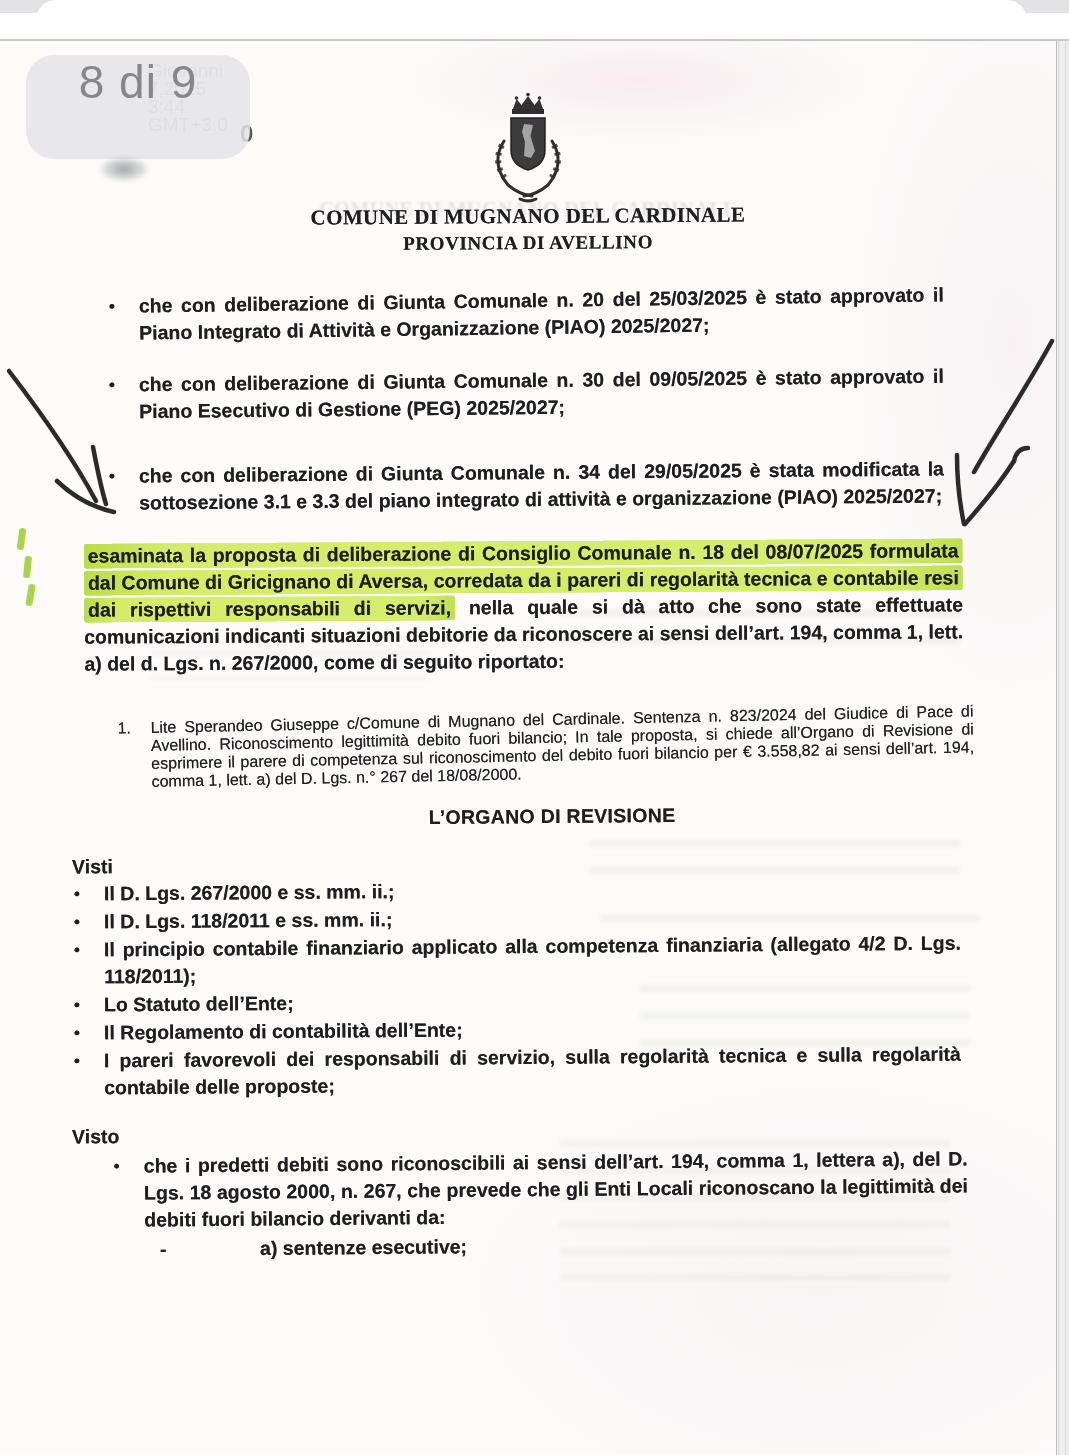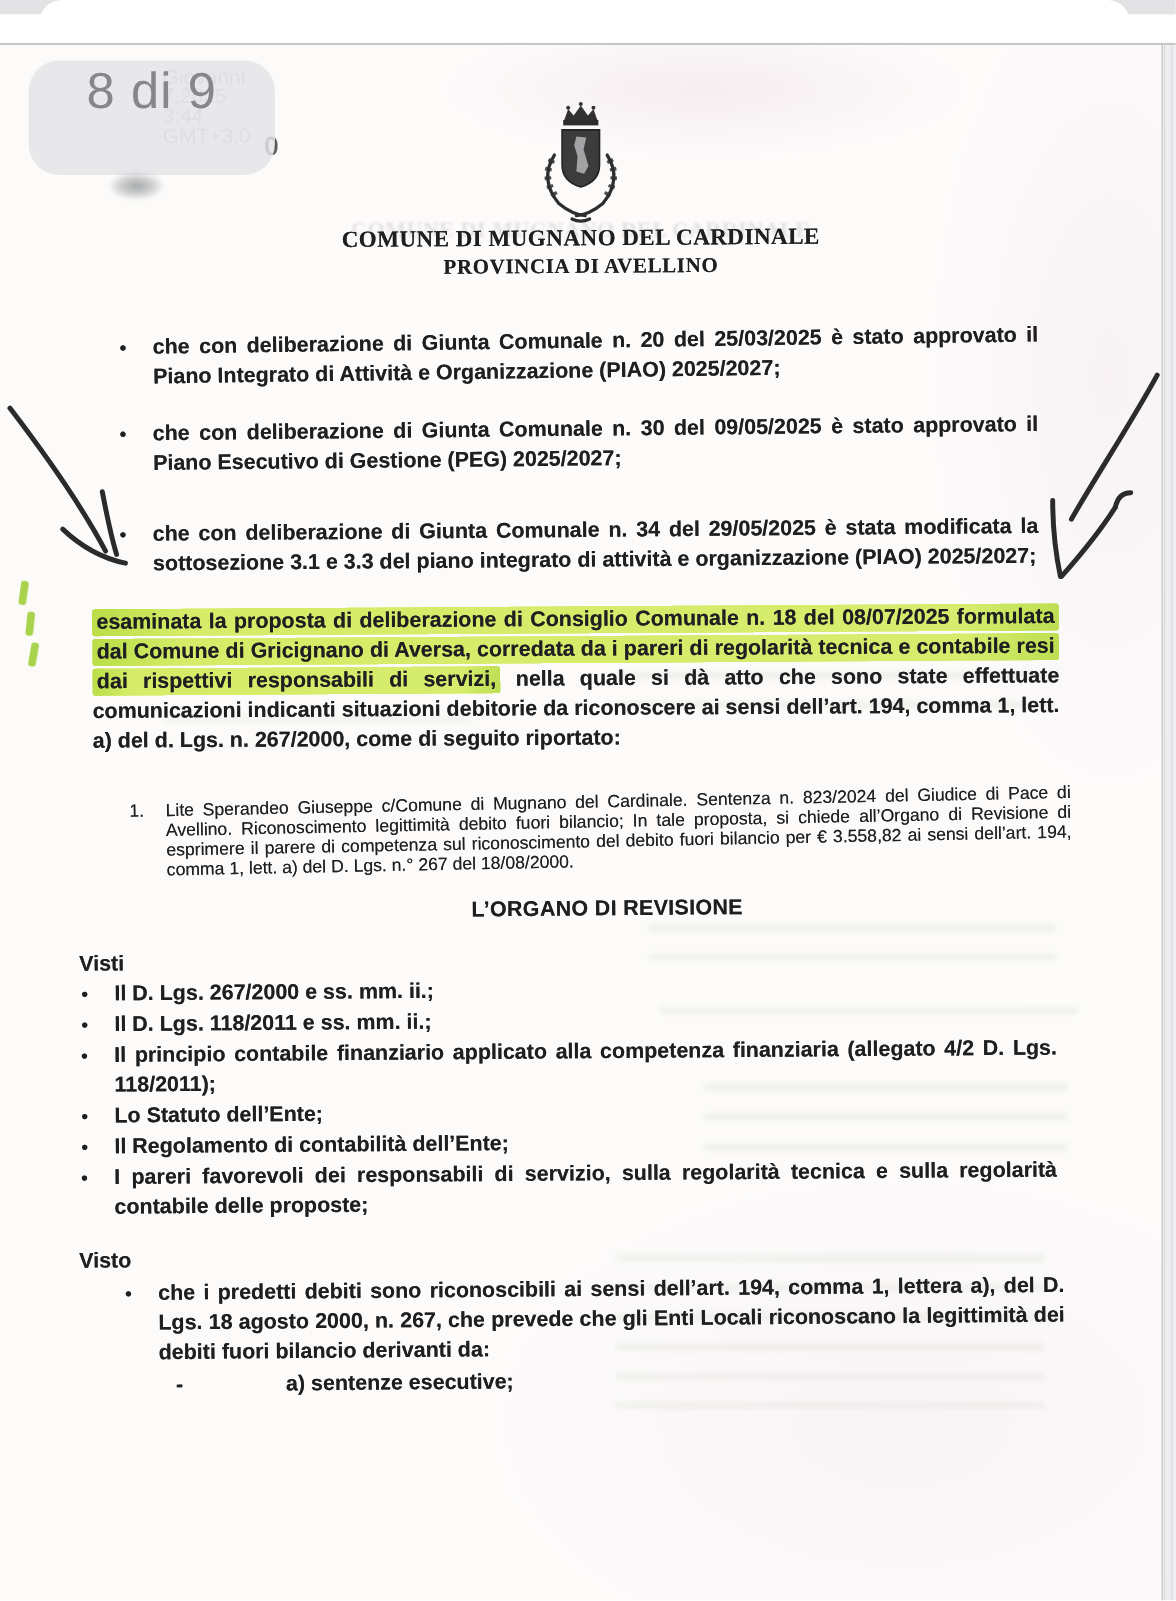--- a/index.html
+++ b/index.html
@@ -92,21 +92,21 @@
   .emblem-wrap svg { filter: blur(0.3px); opacity: 0.92; }
 
   .doc-title {
     position: absolute; top: 163px; left: 0; width: 100%;
     text-align: center; font-family: "Liberation Serif", serif; font-weight: bold;
     transform: rotate(-0.4deg);
   }
   .doc-title .t1 { font-size: 21px; letter-spacing: 0.4px; display: block; }
   .doc-title .t2 { font-size: 19px; letter-spacing: 0.6px; display: block; margin-top: 3px; }
 
-  .body-flow { position: absolute; top: 256px; left: 0; width: 100%; }
+  .body-flow { position: absolute; top: 246px; left: 0; width: 100%; }
 
   .para, li { font-size: 19.5px; line-height: 27px; font-weight: 600; }
 
   ul.dotlist { list-style: none; }
   ul.dotlist li { position: relative; text-align: justify; }
   ul.dotlist li::before {
     content: "\2022"; position: absolute; left: -30px; top: 0; font-size: 17px;
   }
 
   .premise { margin: 0 112px 0 139px; }

